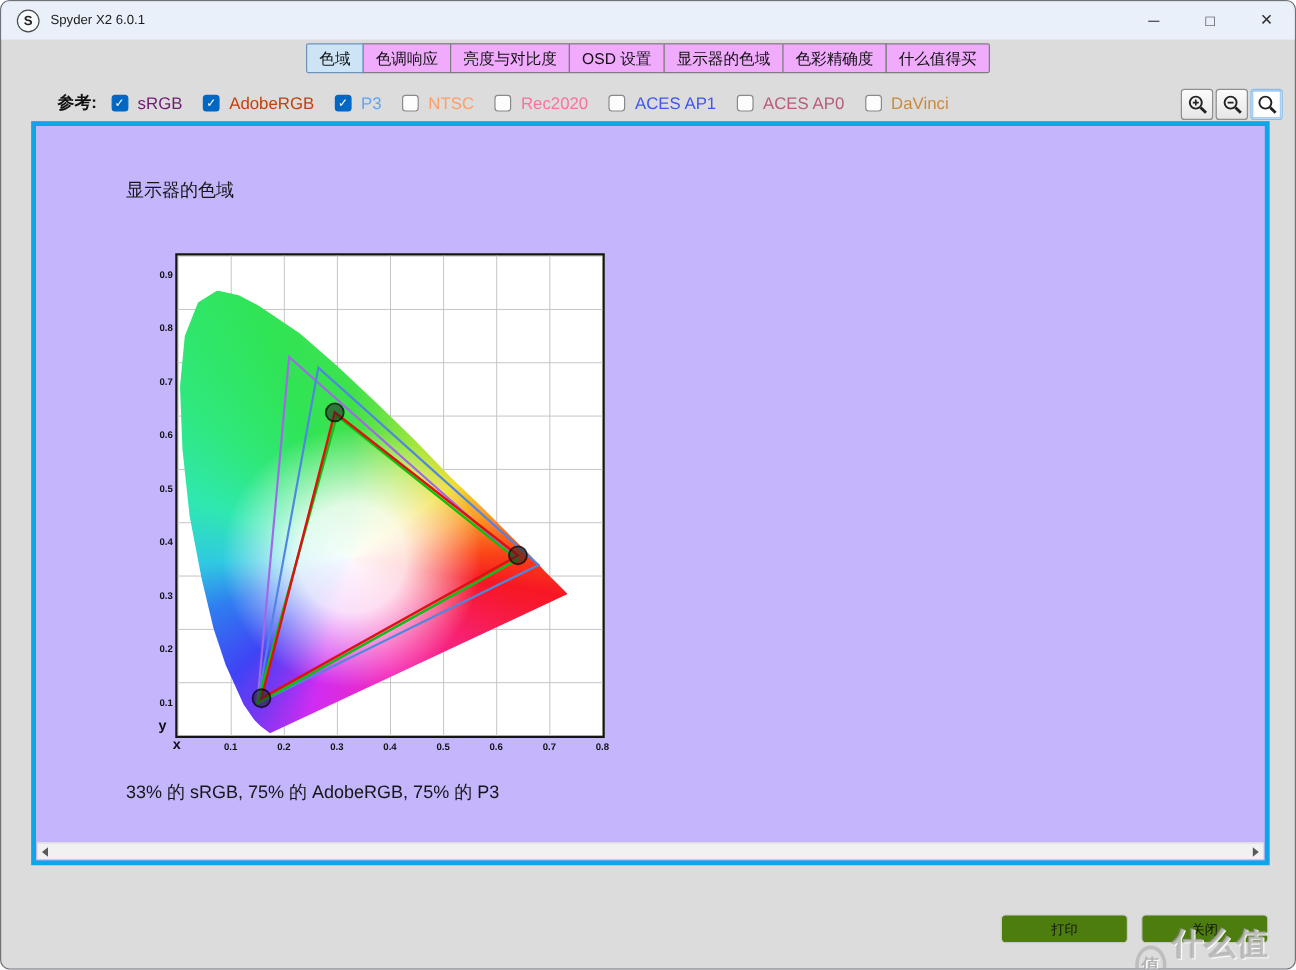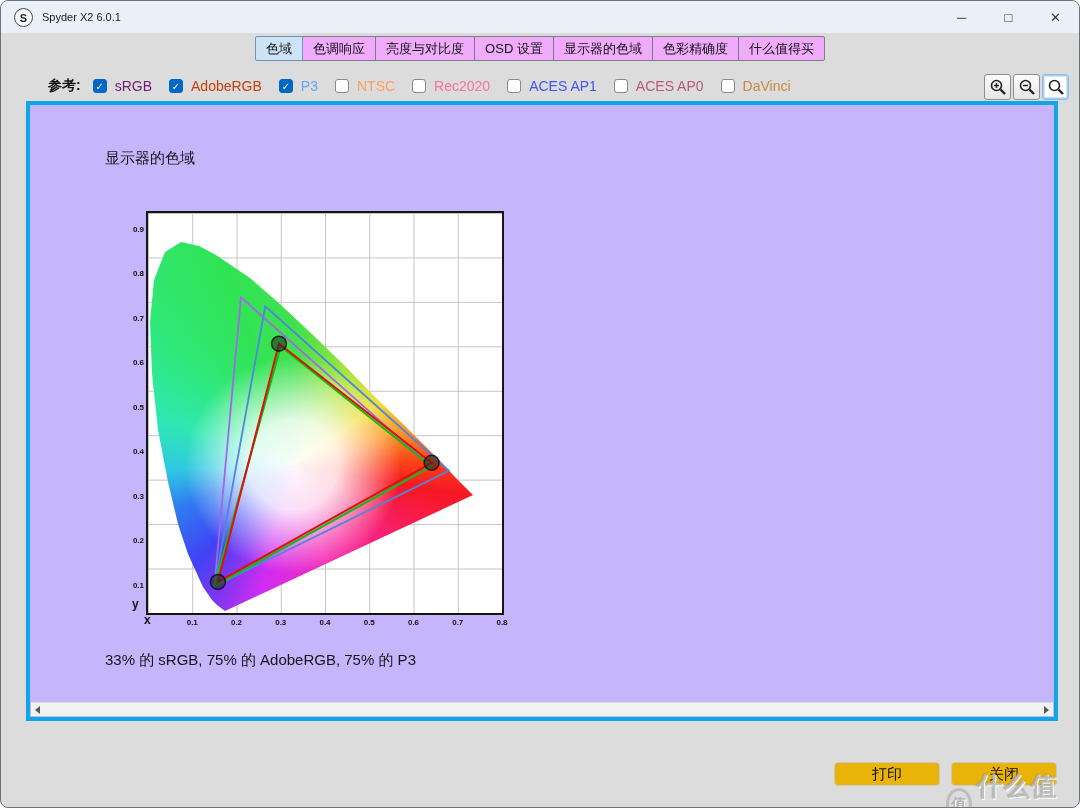--- a/index.html
+++ b/index.html
@@ -65,22 +65,22 @@
   .tick-y{width:30px;text-align:right;margin-top:17px;}
   .tick-x{width:30px;text-align:center;}
   .axis-label{position:absolute;font-size:12px;font-weight:700;color:#111;}
   
   .hscroll{position:absolute;left:1px;right:1px;bottom:1px;height:13px;background:#f1f1f1;
     border-top:1px solid #dcdcdc;display:flex;align-items:center;justify-content:space-between;}
   .scroll-arrow{width:0;height:0;border-top:4px solid transparent;border-bottom:4px solid transparent;margin:0 4px;}
   .scroll-left{border-right:5px solid #5a5a5a;}
   .scroll-right{border-left:5px solid #5a5a5a;}
   
-  .btn{position:absolute;height:22px;width:104px;background:#eab308;border:1px solid #c9c9c9;
-    border-radius:4px;font-size:15px;color:#111;display:flex;align-items:center;justify-content:center;}
+  .btn{position:absolute;height:22px;width:104px;background:#4d7c0f;border:1px solid #c9c9c9;
+    border-radius:4px;font-size:11px;color:#111;display:flex;align-items:center;justify-content:center;}
   .btn-print{left:833px;top:761px;}
   .btn-close{left:950px;top:761px;}
   .watermark{position:absolute;left:945px;top:768px;display:flex;align-items:center;gap:5px;
     z-index:5;pointer-events:none;}
   .wm-badge{width:26px;height:26px;border:3px solid rgba(180,180,180,.75);border-radius:50%;
     color:rgba(170,170,170,.85);font-weight:700;font-size:15px;display:flex;align-items:center;
     justify-content:center;text-shadow:1px 1px 0 rgba(255,255,255,.9);}
   .wm-text{font-size:26px;font-weight:700;color:rgba(178,178,178,.8);letter-spacing:1px;
     text-shadow:1px 1px 0 rgba(255,255,255,.9),-1px -1px 0 rgba(140,140,140,.35);}
 </style>

